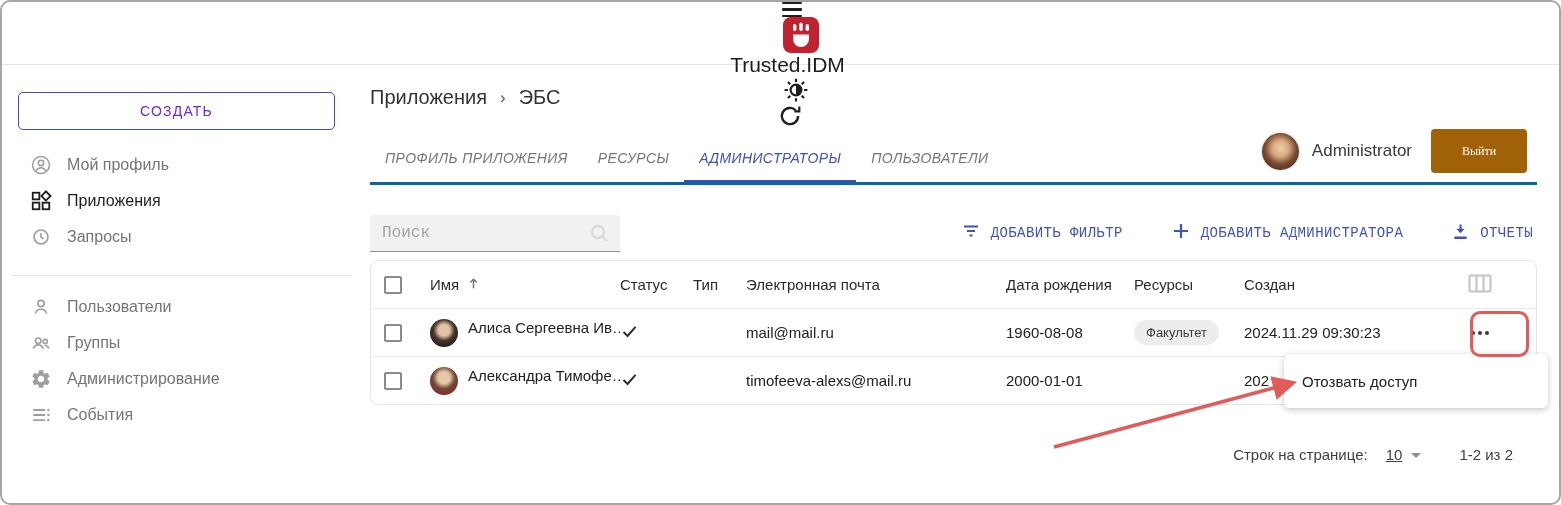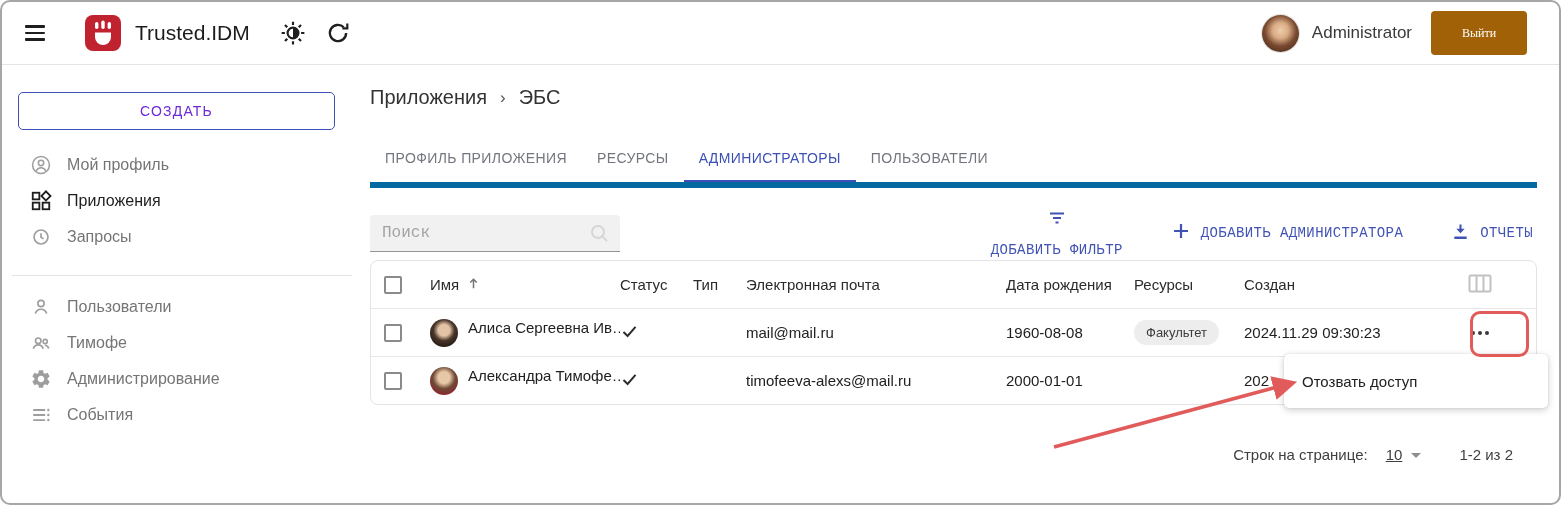--- a/index.html
+++ b/index.html
@@ -2,21 +2,21 @@
 <html><head>
 <meta charset="utf-8">
 <style>
   html,body{margin:0;padding:0;background:#fff;}
   .window{
     position:relative;width:1561px;height:505px;background:#fff;
     border:2px solid #a6a6a6;border-radius:10px;overflow:hidden;
     font-family:"Liberation Sans",sans-serif;box-sizing:border-box;color:#212121;
   }
   
-  .topbar{height:62px;display:flex;align-items:center;border-bottom:1px solid #e4e4e4;}
+  .topbar{height:62px;display:flex;align-items:center;border-bottom:1px solid #e4e4e4;flex-direction:column;}
   .hamburger{margin-left:23px;width:20px;display:flex;flex-direction:column;gap:4px;cursor:pointer;}
   .hamburger span{display:block;height:2.4px;background:#1f1f1f;border-radius:1px;}
   .logo{margin-left:40px;width:36px;height:36px;display:flex;}
   .app-title{margin-left:14px;font-size:21px;color:#1c1c1c;}
   .iconbtn{background:none;border:none;padding:0;cursor:pointer;display:flex;align-items:center;}
   .iconbtn.theme{margin-left:30px;}
   .iconbtn.refresh{margin-left:19px;}
   .topbar-right{margin-left:auto;display:flex;align-items:center;margin-right:32px;}
   .avatar-top{width:37px;height:37px;border-radius:50%;
     background:radial-gradient(circle at 50% 42%, #eecdaa 0%, #d9ab85 28%, #7a4a30 55%, #56331f 80%);
@@ -35,36 +35,36 @@
   .nav-icon svg{width:22px;height:22px;}
   .nav-label{margin-left:15px;font-size:16px;color:#757575;}
   .nav-item.active .nav-icon{color:#1f1f1f;}
   .nav-item.active .nav-label{color:#1f1f1f;}
   .nav-divider{border-top:1px solid #e4e4e4;margin:20px 0 13px 10px;width:340px;}
   
   .main{position:absolute;top:63px;left:352px;right:0;bottom:0;}
   .breadcrumb{position:absolute;top:21px;left:16px;font-size:20px;color:#333;display:flex;align-items:center;gap:13px;}
   .breadcrumb .crumb-link{cursor:pointer;}
   .breadcrumb .sep{color:#555;font-size:17px;}
-  .tabs{position:absolute;top:70px;left:16px;right:22px;height:47px;display:flex;border-bottom:6px solid #0369a1;}
+  .tabs{position:absolute;top:70px;left:16px;right:22px;height:47px;display:flex;border-bottom:3px solid #0369a1;font-style:italic;}
   .tab{display:flex;align-items:center;padding:0 15px;font-size:14px;letter-spacing:.4px;color:#73767d;
     cursor:pointer;box-sizing:border-box;border-bottom:2px solid transparent;height:47px;}
   .tab.active{color:#3d50b5;border-bottom-color:#3d50b5;}
   
   .toolbar{position:absolute;top:149px;left:16px;right:22px;height:38px;display:flex;align-items:center;font-family:Liberation Mono, monospace;}
   .search{position:relative;width:250px;height:37px;background:#f1f1f1;border-bottom:1px solid #949494;
     border-radius:4px 4px 0 0;box-sizing:border-box;}
   .search input{width:100%;height:100%;border:none;background:transparent;outline:none;
     padding:0 40px 0 12px;font-size:16px;font-family:inherit;color:#333;box-sizing:border-box;}
   .search input::placeholder{color:#a3a3a3;}
   .search .search-icon{position:absolute;right:10px;top:7px;color:#d6d6d6;}
   .toolbar-actions{margin-left:auto;display:flex;align-items:center;margin-right:4px;}
   .action-btn{display:flex;align-items:center;gap:10px;color:#4052b4;font-size:14px;letter-spacing:.4px;
     background:none;border:none;font-family:inherit;cursor:pointer;padding:0;margin-left:48px;}
-  .action-btn:first-child{margin-left:0;flex-direction:column;}
+  .action-btn:first-child{margin-left:0;}
   
   .table{position:absolute;top:195px;left:16px;right:22px;border:1px solid #e4e4e4;border-radius:8px;background:#fff;}
   .trow{display:flex;align-items:center;height:47px;font-size:15px;}
   .trow:not(:last-child){border-bottom:1px solid #e8e8e8;}
   .thead{color:#2b2b2b;}
   .c-check{width:44px;display:flex;justify-content:center;box-sizing:border-box;}
   .checkbox{width:18px;height:18px;border:2px solid #8a8a8a;border-radius:2px;background:#fff;box-sizing:border-box;cursor:pointer;}
   .c-name{width:205px;padding-left:15px;display:flex;gap:10px;box-sizing:border-box;overflow:hidden;white-space:nowrap;}
   .c-status{width:73px;box-sizing:border-box;}
   .c-type{width:53px;box-sizing:border-box;}
@@ -179,21 +179,21 @@
       </div>
       <div class="nav-item">
         <span class="nav-icon">
           <svg viewBox="0 0 24 24" fill="none" stroke="currentColor" stroke-width="1.8">
             <circle cx="9" cy="9.5" r="3"></circle>
             <path d="M3.6 18.3c.8-2.9 2.9-4.3 5.4-4.3s4.6 1.4 5.4 4.3"></path>
             <circle cx="16.6" cy="10.3" r="2.3"></circle>
             <path d="M16.2 14.5c2.2.3 3.7 1.5 4.3 3.6"></path>
           </svg>
         </span>
-        <span class="nav-label">Тимофе</span>
+        <span class="nav-label">Группы</span>
       </div>
       <div class="nav-item">
         <span class="nav-icon">
           <svg viewBox="0 0 24 24" fill="currentColor" stroke="none">
             <path d="M19.14 12.94c.04-.3.06-.61.06-.94 0-.32-.02-.64-.07-.94l2.03-1.58c.18-.14.23-.41.12-.61l-1.92-3.32c-.12-.22-.37-.29-.59-.22l-2.39.96c-.5-.38-1.03-.7-1.62-.94l-.36-2.54c-.04-.24-.24-.41-.48-.41h-3.84c-.24 0-.43.17-.47.41l-.36 2.54c-.59.24-1.13.57-1.62.94l-2.39-.96c-.22-.08-.47 0-.59.22L2.74 8.87c-.12.21-.08.47.12.61l2.03 1.58c-.05.3-.09.63-.09.94s.02.64.07.94l-2.03 1.58c-.18.14-.23.41-.12.61l1.92 3.32c.12.22.37.29.59.22l2.39-.96c.5.38 1.03.7 1.62.94l.36 2.54c.05.24.24.41.48.41h3.84c.24 0 .44-.17.47-.41l.36-2.54c.59-.24 1.13-.56 1.62-.94l2.39.96c.22.08.47 0 .59-.22l1.92-3.32c.12-.22.07-.47-.12-.61l-2.01-1.58zM12 15.6c-1.98 0-3.6-1.62-3.6-3.6s1.62-3.6 3.6-3.6 3.6 1.62 3.6 3.6-1.62 3.6-3.6 3.6z"></path>
           </svg>
         </span>
         <span class="nav-label">Администрирование</span>
       </div>
       <div class="nav-item">

